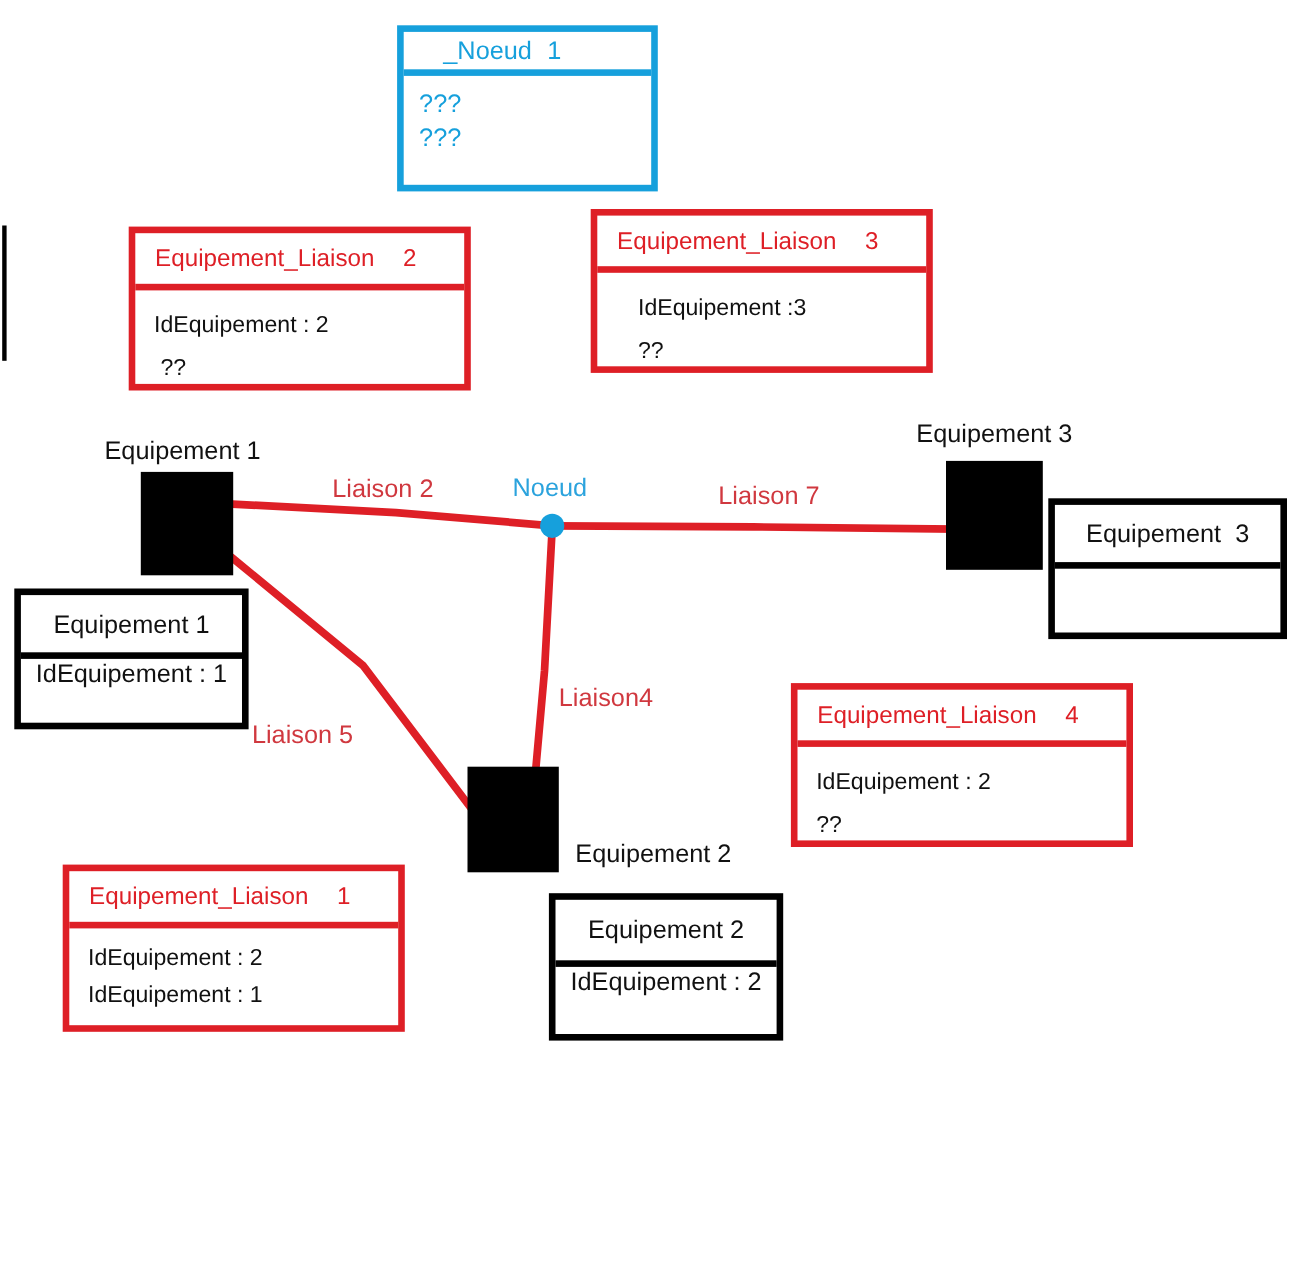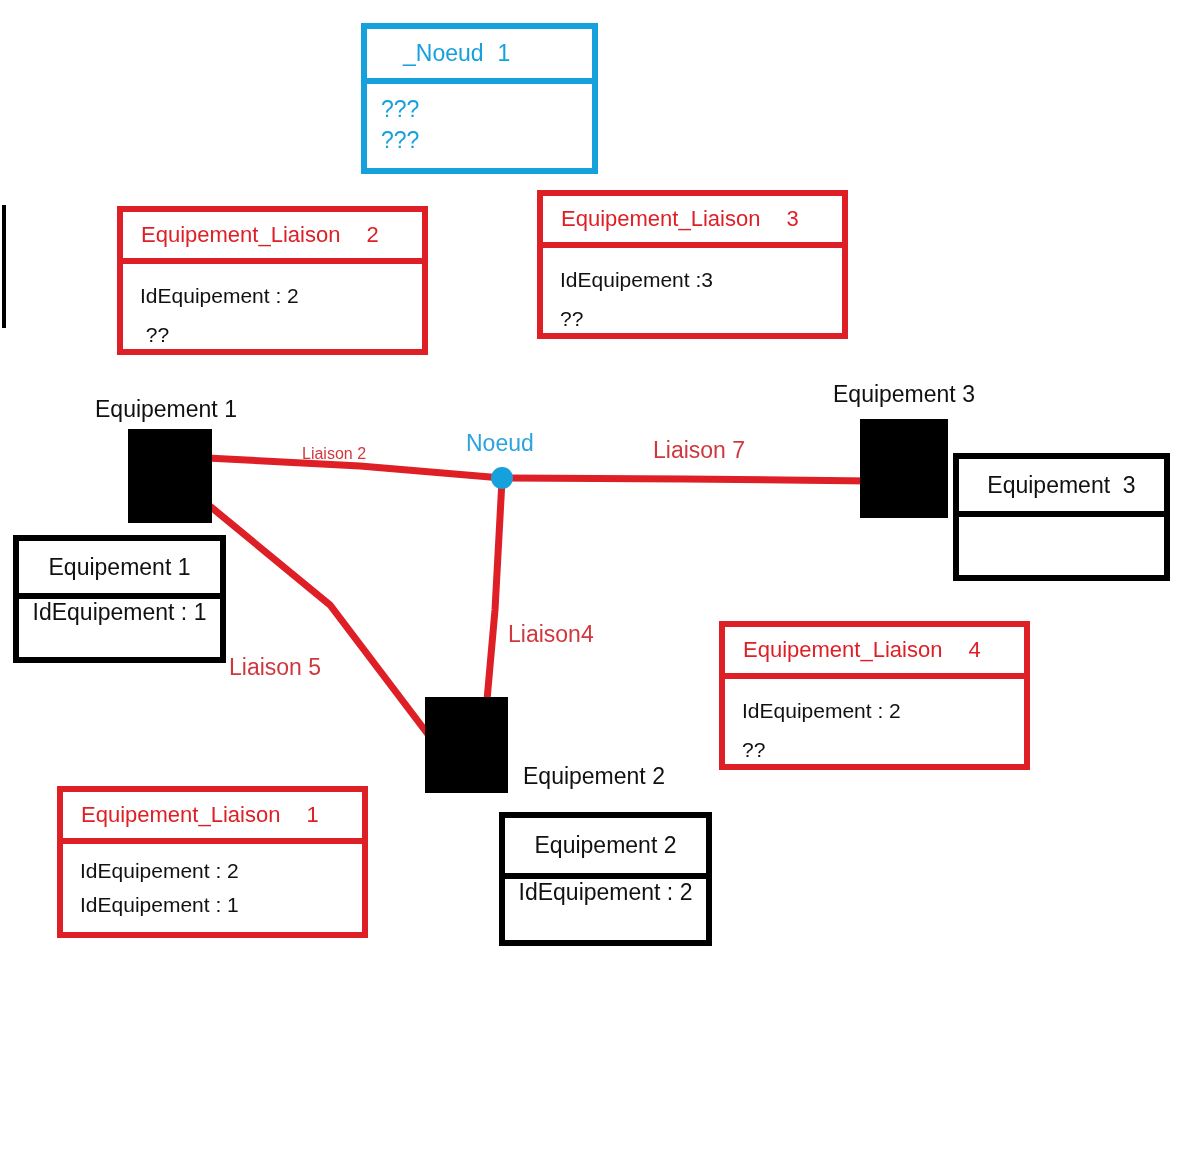--- a/index.html
+++ b/index.html
@@ -126,30 +126,30 @@
   <div class="device" style="left:860px; top:419px; width:88px; height:99px;"></div>
 
   <div class="label black" style="left:95px; top:396px; font-size:23px;">Equipement 1</div>
 
   <div class="label black" style="left:833px; top:381px; font-size:23px;">Equipement 3</div>
 
   <div class="label black" style="left:523px; top:763px; font-size:23px;">Equipement 2</div>
 
   <div class="label blue" style="left:466px; top:430px; font-size:23px;">Noeud</div>
 
-  <div class="label red" style="left:302px; top:445px; font-size:16px;">Liaison 2</div>
+  <div class="label red" style="left:302px; top:431px; font-size:23px;">Liaison 2</div>
 
   <div class="label red" style="left:653px; top:437px; font-size:23px;">Liaison 7</div>
 
   <div class="label red" style="left:229px; top:654px; font-size:23px;">Liaison 5</div>
 
   <div class="label red" style="left:508px; top:621px; font-size:23px;">Liaison4</div>
 
   <div class="uml blue" style="left:361px; top:23px; width:237px; height:151px;">
-    <div class="hdr" style="height:55px; padding-left:36px; font-size:23px;">
+    <div class="hdr" style="height:40px; padding-left:36px; font-size:23px;">
       <div class="hdr-row">
         <span class="hdr-name">_Noeud</span>
         <span style="display:inline-block;width:14px;"></span>
         <span class="hdr-num">1</span>
       </div>
     </div>
     <div class="body" style="padding:10px 0 0 14px; justify-content:flex-start; font-size:23px; line-height:31px;">
       <div class="attr">???</div>
       <div class="attr">???</div>
     </div>
@@ -170,21 +170,21 @@
   </div>
 
   <div class="uml red" style="left:537px; top:190px; width:311px; height:149px;">
     <div class="hdr" style="height:52px; padding-left:18px; font-size:22px;">
       <div class="hdr-row">
         <span class="hdr-name">Equipement_Liaison</span>
         <span style="display:inline-block;width:26px;"></span>
         <span class="hdr-num">3</span>
       </div>
     </div>
-    <div class="body" style="padding:12px 0 0 17px; justify-content:flex-start; font-size:21px; line-height:39px;">
+    <div class="body" style="padding:12px 0 0 17px; justify-content:flex-start; font-size:21px; line-height:39px;margin-left:20px;">
       <div class="attr">IdEquipement :3</div>
       <div class="attr">??</div>
     </div>
   </div>
 
   <div class="uml red" style="left:719px; top:621px; width:311px; height:149px;">
     <div class="hdr" style="height:52px; padding-left:18px; font-size:22px;">
       <div class="hdr-row">
         <span class="hdr-name">Equipement_Liaison</span>
         <span style="display:inline-block;width:26px;"></span>

